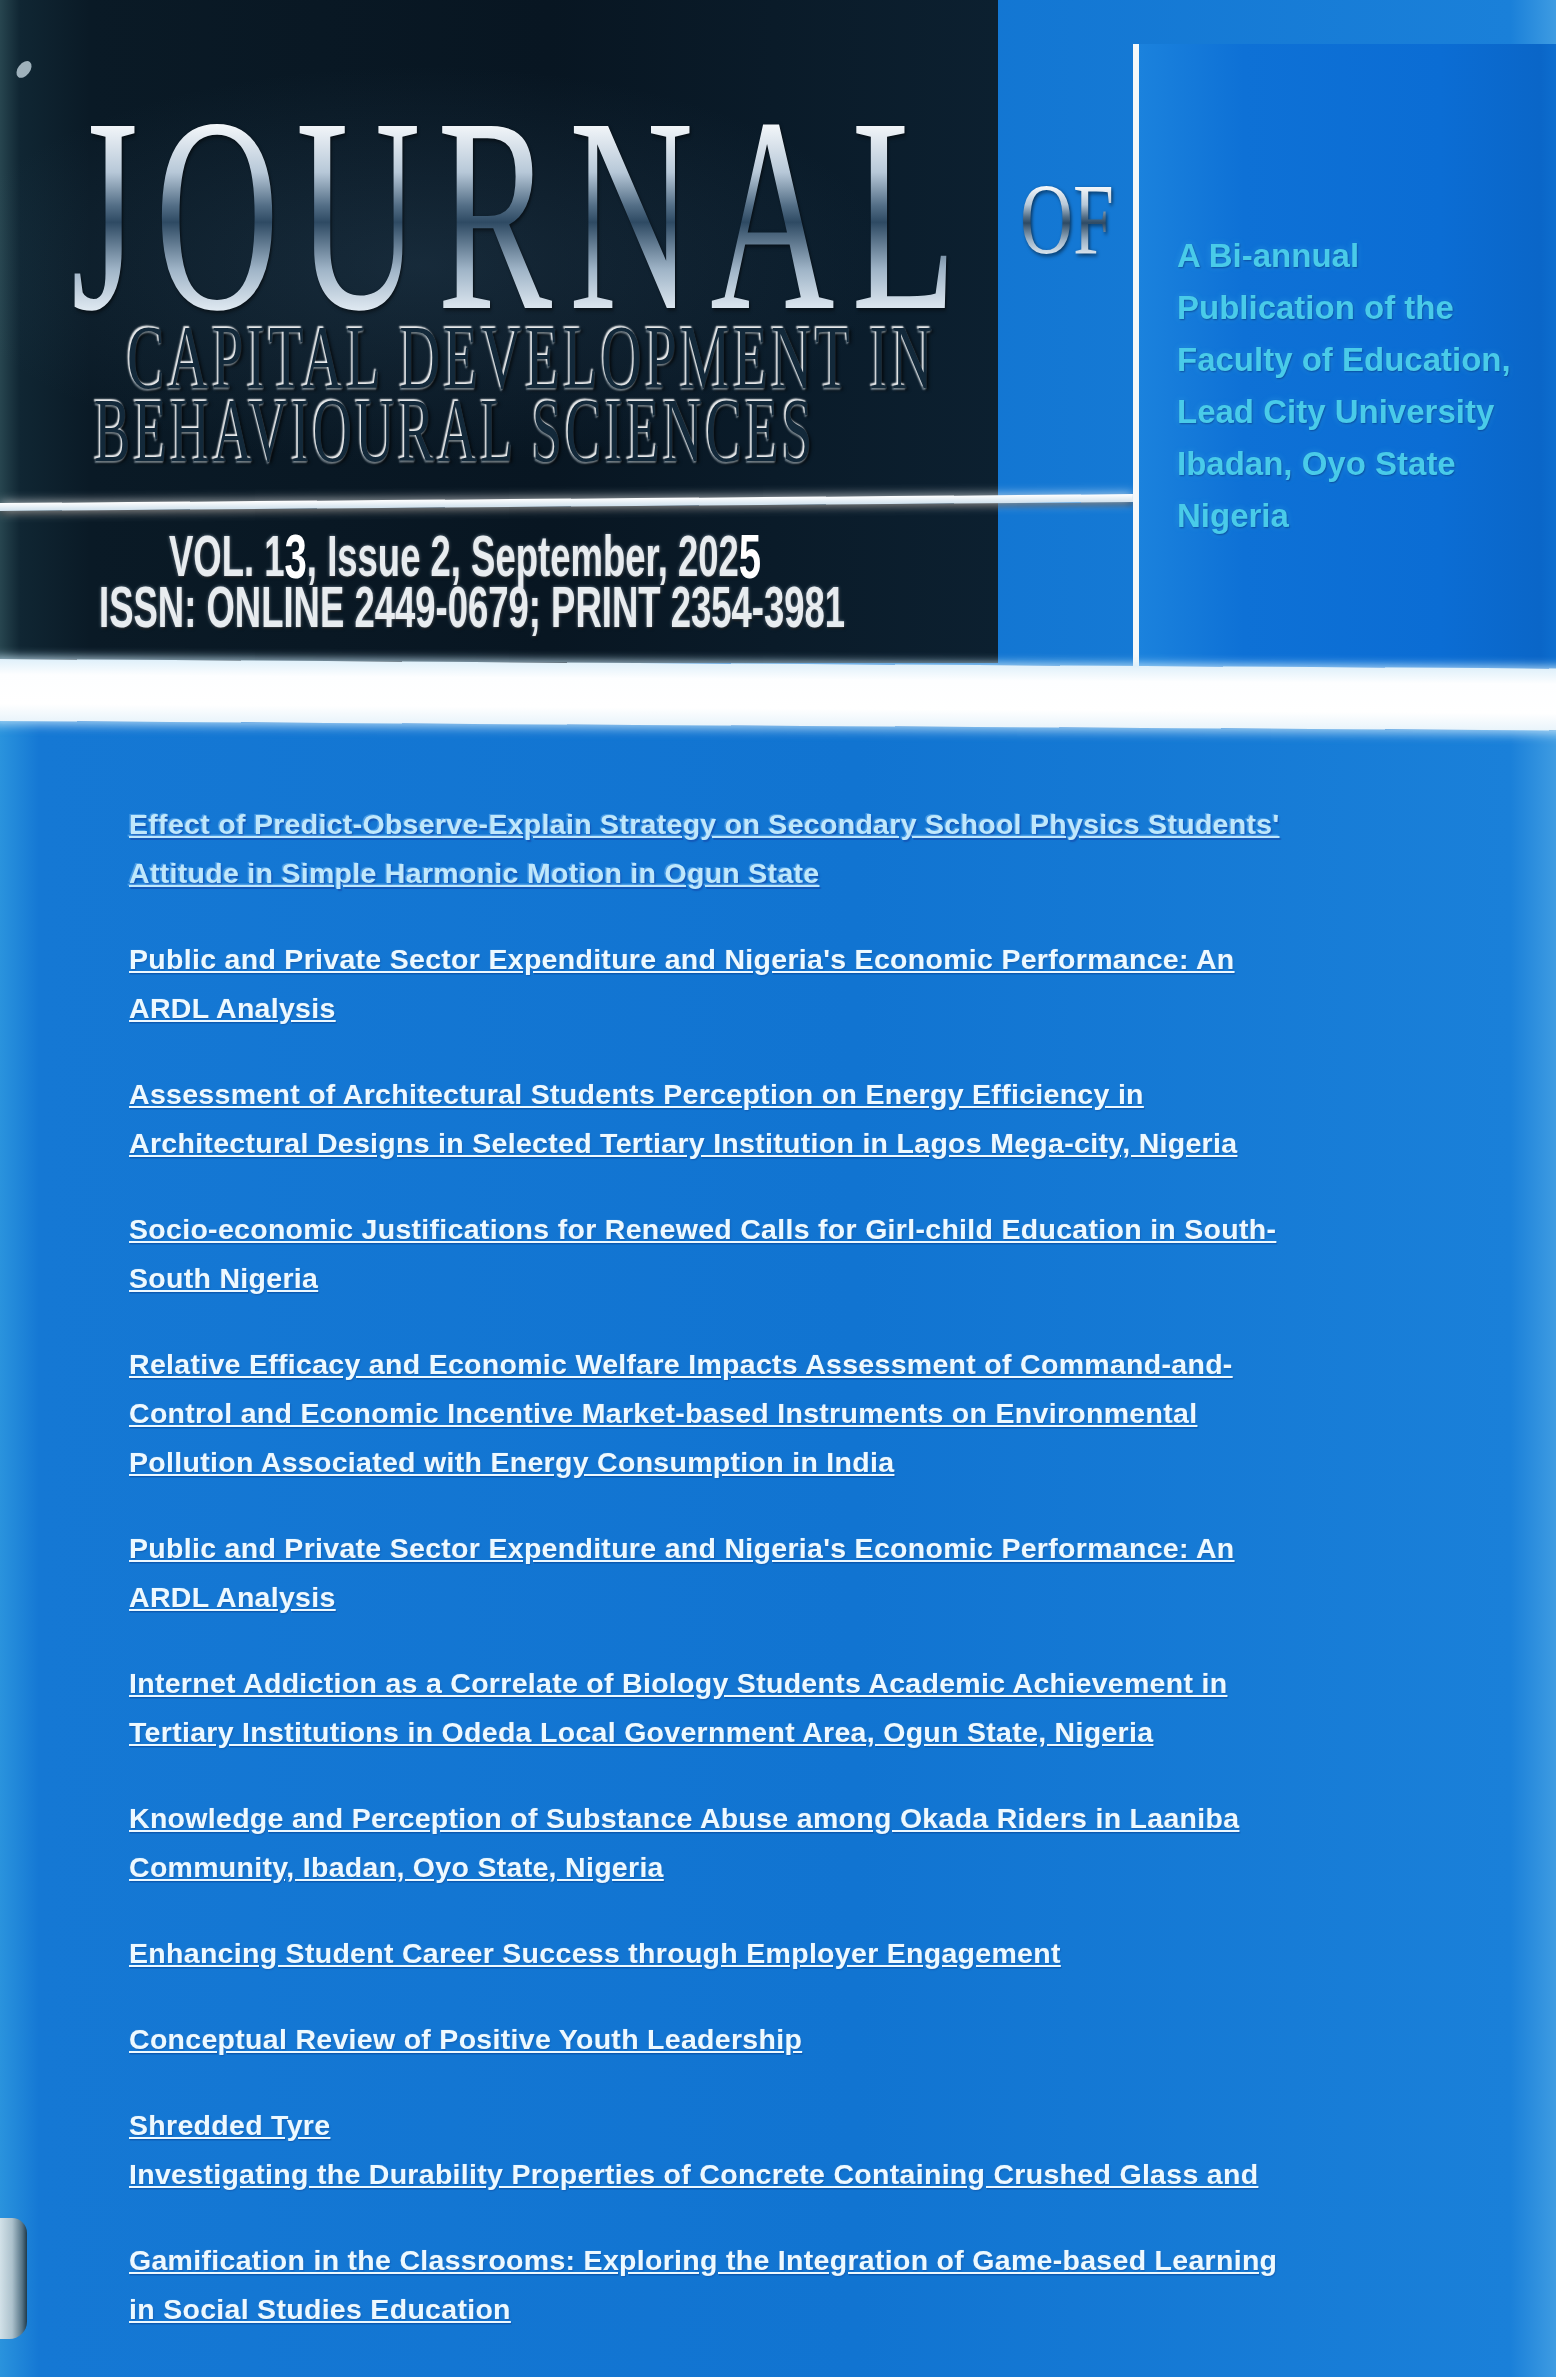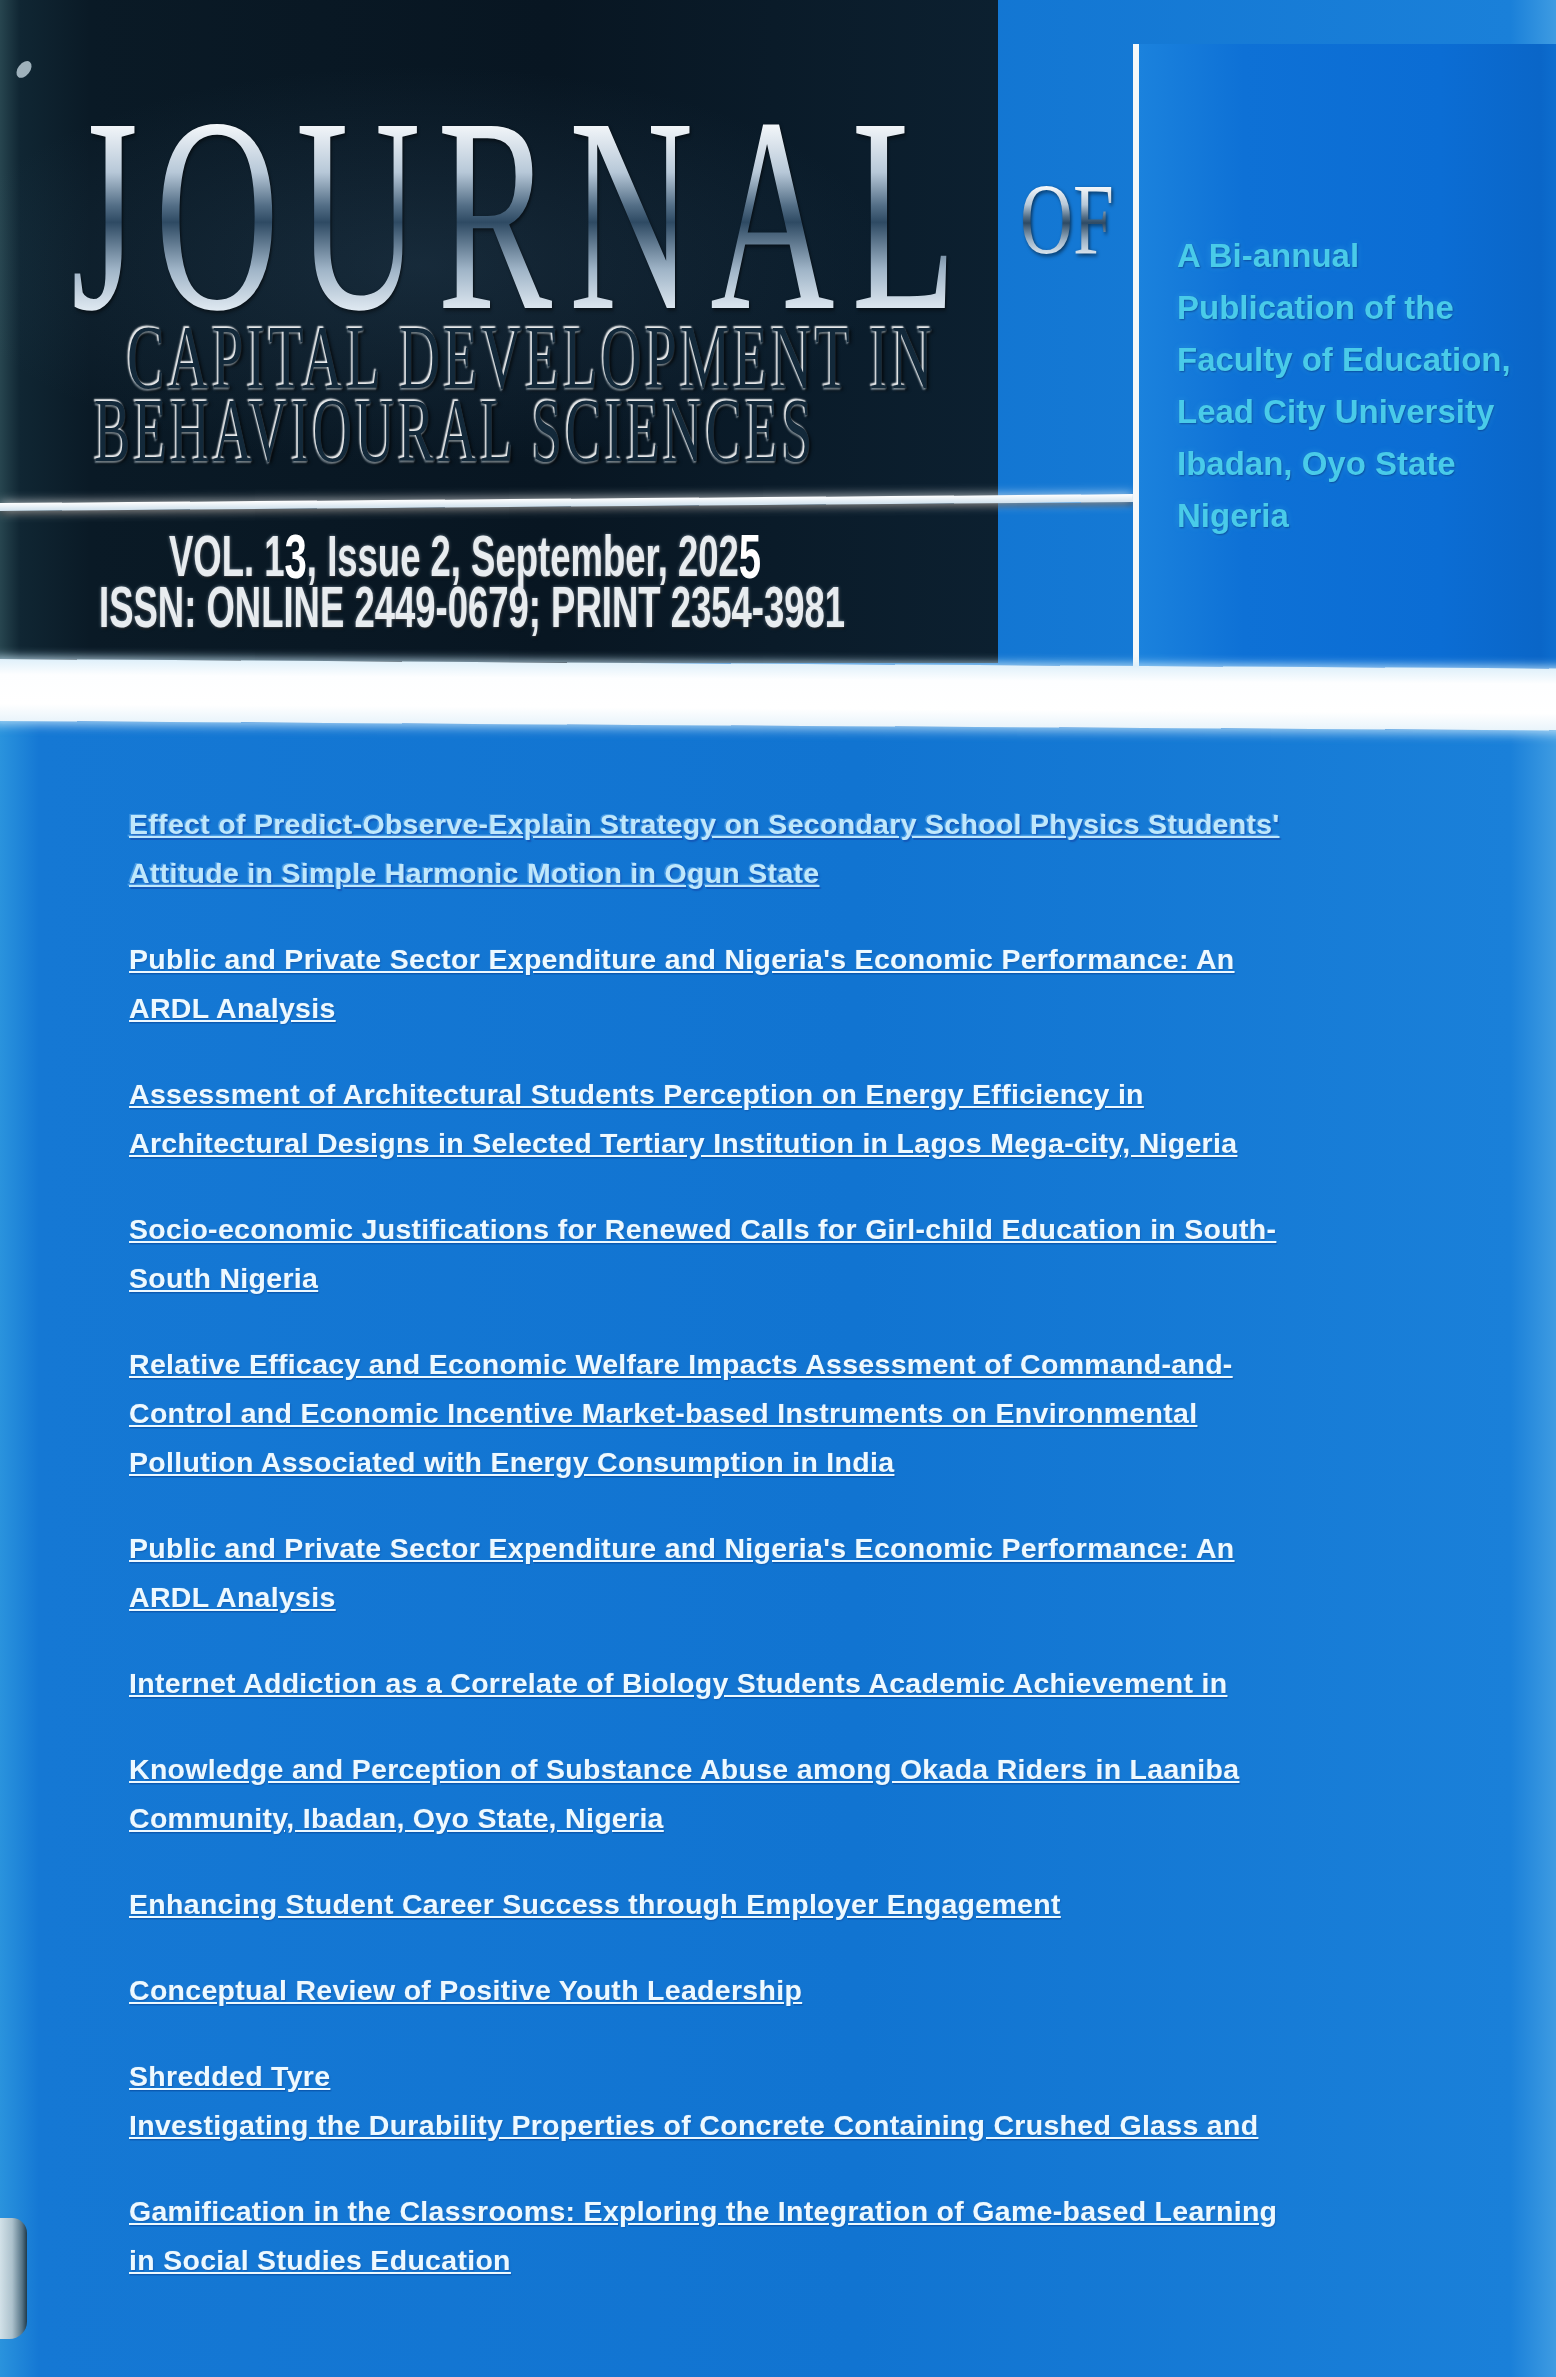--- a/index.html
+++ b/index.html
@@ -164,20 +164,21 @@
         <div class="article-line">Relative Efficacy and Economic Welfare Impacts Assessment of Command-and-</div>
         <div class="article-line">Control and Economic Incentive Market-based Instruments on Environmental</div>
         <div class="article-line">Pollution Associated with Energy Consumption in India</div>
       </div>
       <div class="article-item">
         <div class="article-line">Public and Private Sector Expenditure and Nigeria's Economic Performance: An</div>
         <div class="article-line">ARDL Analysis</div>
       </div>
       <div class="article-item">
         <div class="article-line">Internet Addiction as a Correlate of Biology Students Academic Achievement in</div>
+        <div class="article-line">Tertiary Institutions in Odeda Local Government Area, Ogun State, Nigeria</div>
       </div>
       <div class="article-item">
         <div class="article-line">Knowledge and Perception of Substance Abuse among Okada Riders in Laaniba</div>
         <div class="article-line">Community, Ibadan, Oyo State, Nigeria</div>
       </div>
       <div class="article-item">
         <div class="article-line">Enhancing Student Career Success through Employer Engagement</div>
       </div>
       <div class="article-item">
         <div class="article-line">Conceptual Review of Positive Youth Leadership</div>

